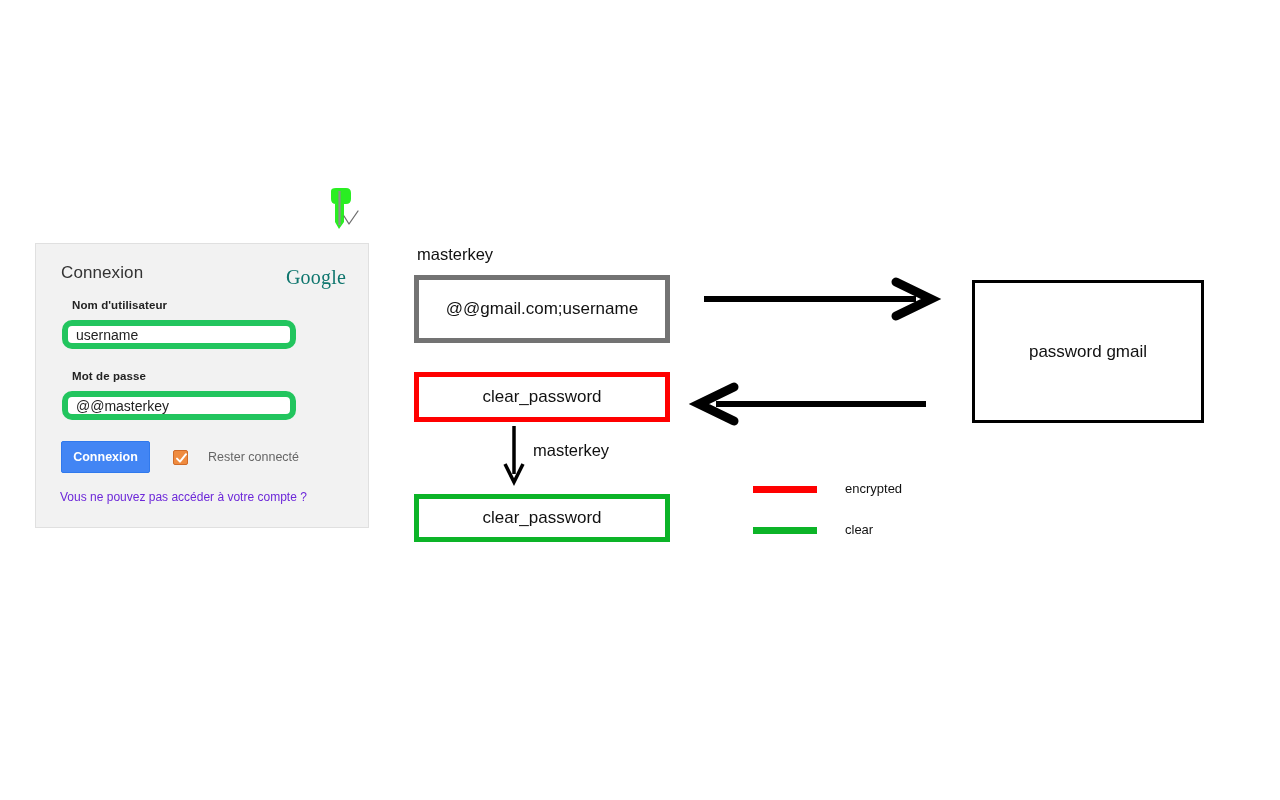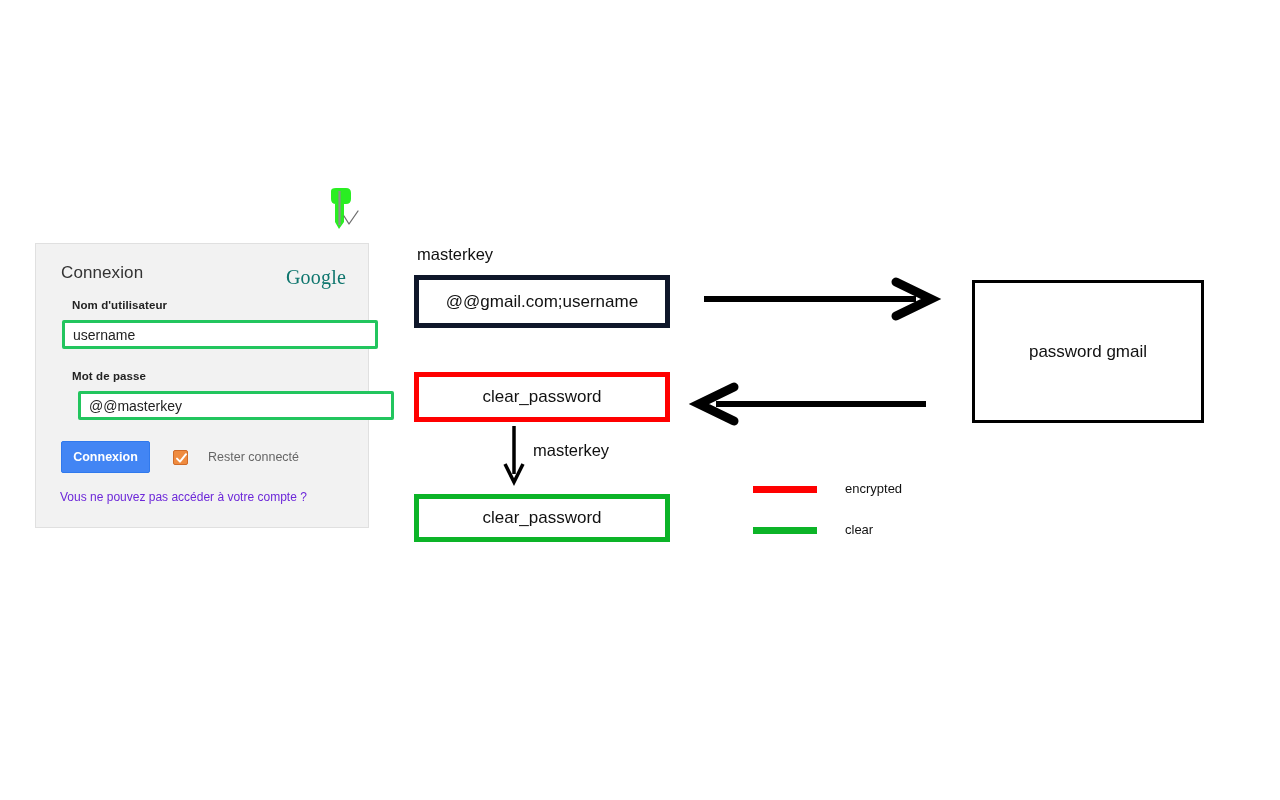--- a/index.html
+++ b/index.html
@@ -62,35 +62,35 @@
     color: #222222;
     letter-spacing: 0.1px;
     padding-left: 12px;
   }
   .label-user { top: 299px; }
   .label-pass { top: 370px; }
 
   .text-input {
     position: absolute;
     left: 62px;
-    width: 316px;
+    width: 234px;
     height: 29px;
     box-sizing: border-box;
     background: #ffffff;
-    border: 3px solid #22c55e;
+    border: 6px solid #22c55e;
     font-family: "Liberation Sans", sans-serif;
     font-size: 14px;
     color: #222222;
     padding: 0 8px;
     line-height: 27px;
-    border-radius: 2px;
+    border-radius: 10px;
     outline: none;
   }
   .input-user { top: 320px; }
-  .input-pass { top: 391px; margin-left: 16px; }
+  .input-pass { top: 391px; }
 
   .btn-connexion {
     position: absolute;
     left: 61px;
     top: 441px;
     width: 89px;
     height: 32px;
     background: #4285f4;
     border: 1px solid #3079ed;
     border-radius: 2px;
@@ -157,22 +157,22 @@
     display: flex;
     align-items: center;
     justify-content: center;
   }
   .dbox span {
     font-size: 17px;
     color: #111111;
     white-space: nowrap;
   }
   .box-encrypted-creds {
-    left: 414px; top: 275px; width: 256px; height: 53px;
-    border: 5px solid #0f172a;
+    left: 414px; top: 275px; width: 256px; height: 68px;
+    border: 5px solid #737373;
   }
   .box-encrypted-pass {
     left: 414px; top: 372px; width: 256px; height: 50px;
     border: 5px solid #ff0000;
   }
   .box-clear-pass {
     left: 414px; top: 494px; width: 256px; height: 48px;
     border: 5px solid #0cb428;
   }
   .box-server {

